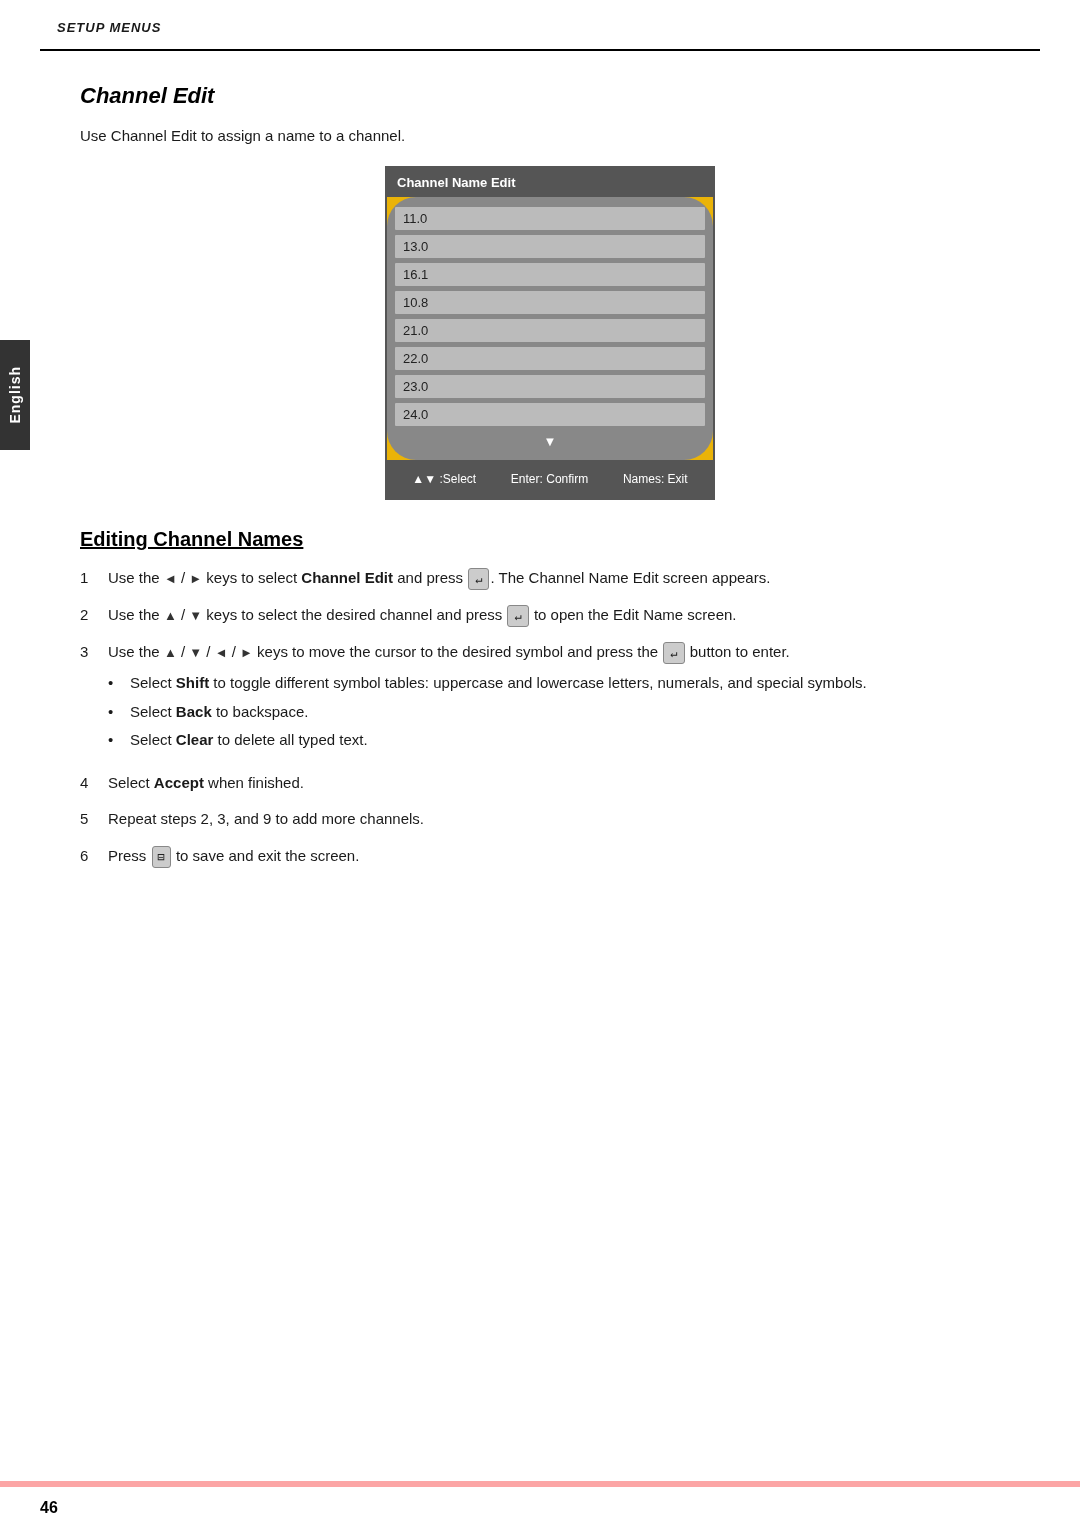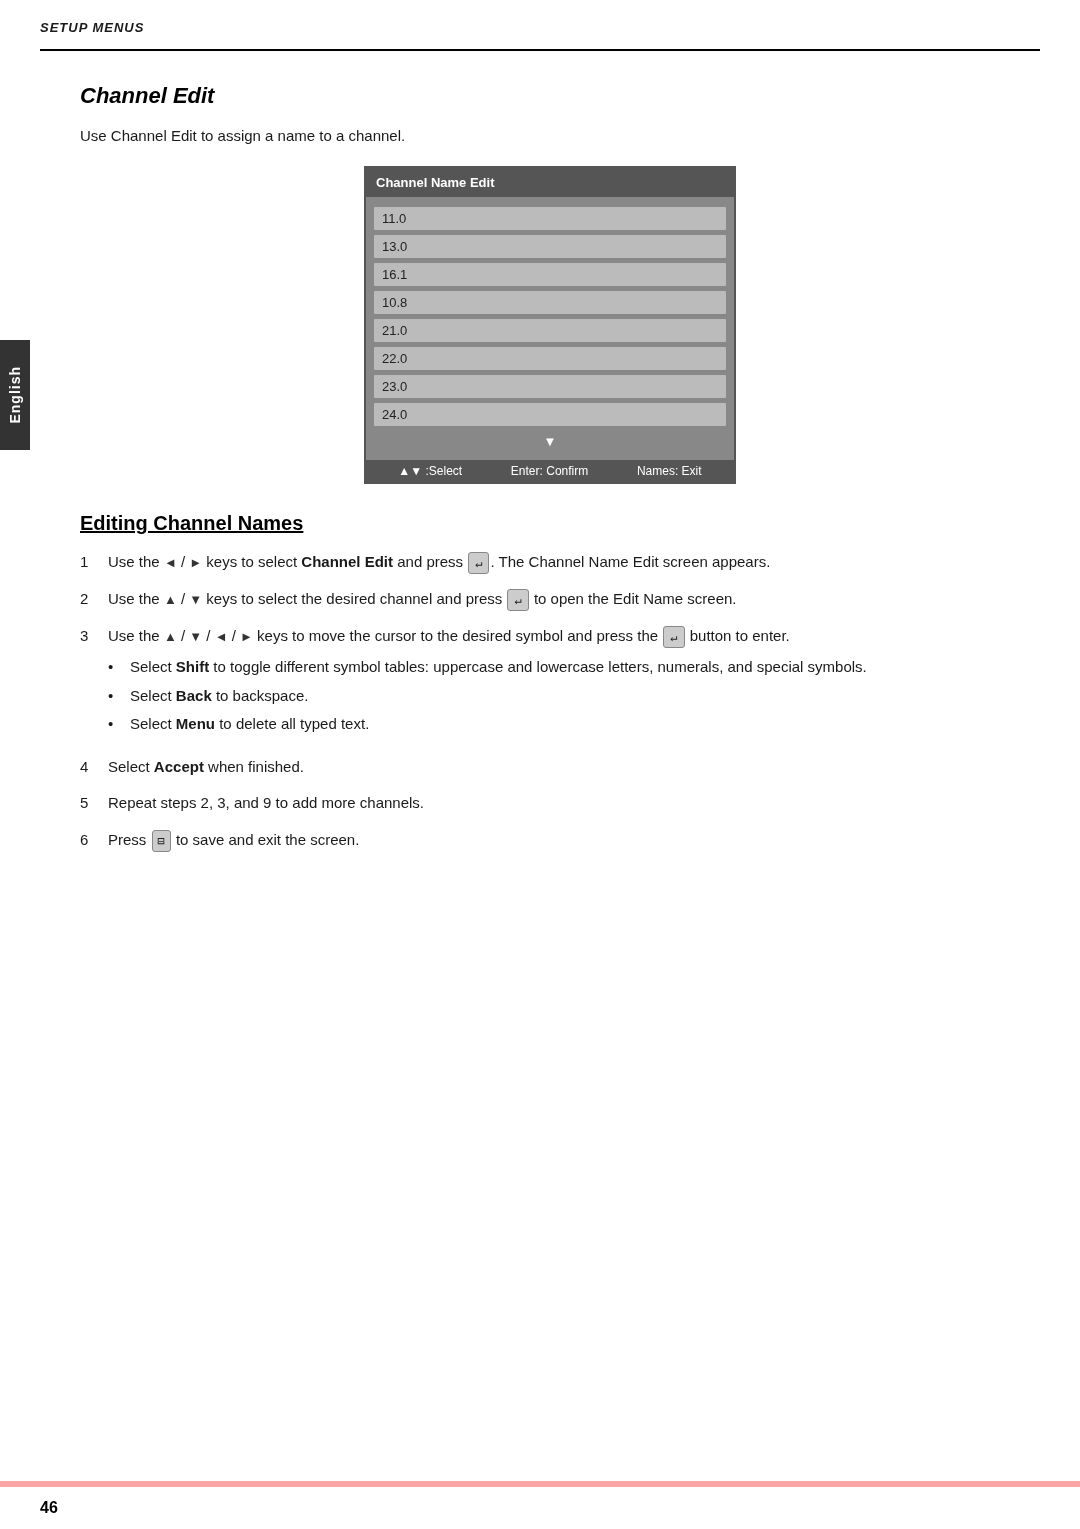--- a/index.html
+++ b/index.html
@@ -48,20 +48,21 @@
       padding: 18px 40px 8px 40px;
     }
 
     .section-header-label {
       font-size: 13px;
       font-style: italic;
       font-weight: bold;
       letter-spacing: 1px;
       color: #1a1a1a;
       text-transform: uppercase;
+      margin-left: 17px;
     }
 
     .top-rule-under-header {
       border: none;
       border-top: 2px solid #000;
       margin: 6px 40px 0 40px;
     }
 
     
     .main-content {
@@ -83,37 +84,38 @@
     }
 
     
     .ui-mockup-wrapper {
       display: flex;
       justify-content: center;
       margin-bottom: 28px;
     }
 
     .ui-mockup {
-      width: 372px;
+      width: 330px;
       border: 2px solid #555;
       background: #eab308;
       font-size: 13px;
     }
 
     .ui-mockup-title {
       background: #555;
       color: #fff;
       font-weight: bold;
       font-size: 13px;
       padding: 7px 10px 7px 10px;
     }
 
     .ui-mockup-body {
       background: #888;
       padding: 10px 8px 6px 8px;
+      border-radius: 29px;
     }
 
     .ui-channel-row {
       background: #bbb;
       color: #222;
       font-size: 13px;
       padding: 4px 8px;
       margin-bottom: 5px;
       border-radius: 1px;
     }
@@ -122,21 +124,21 @@
       text-align: center;
       color: #fff;
       font-size: 13px;
       padding: 3px 0 5px 0;
     }
 
     .ui-mockup-footer {
       background: #555;
       color: #fff;
       font-size: 12px;
-      padding: 4px 8px;
+      padding: 12px 8px;
       display: flex;
       justify-content: space-around;
       text-align: right;
     }
 
     .ui-mockup-footer span {
       font-size: 12px;
     }
 
     
@@ -317,21 +319,21 @@
             <li class="sub-bullet-item">
               <span class="bullet-dot">•</span>
               <span>Select <span class="bold">Shift</span> to toggle different symbol tables: uppercase and lowercase letters, numerals, and special symbols.</span>
             </li>
             <li class="sub-bullet-item">
               <span class="bullet-dot">•</span>
               <span>Select <span class="bold">Back</span> to backspace.</span>
             </li>
             <li class="sub-bullet-item">
               <span class="bullet-dot">•</span>
-              <span>Select <span class="bold">Menu</span> to delete all typed text.</span>
+              <span>Select <span class="bold">Clear</span> to delete all typed text.</span>
             </li>
           </ul>
         </span>
       </li>
 
       <li class="step-item">
         <span class="step-number">4</span>
         <span class="step-text">
           Select <span class="bold">Accept</span> when finished.
         </span>

